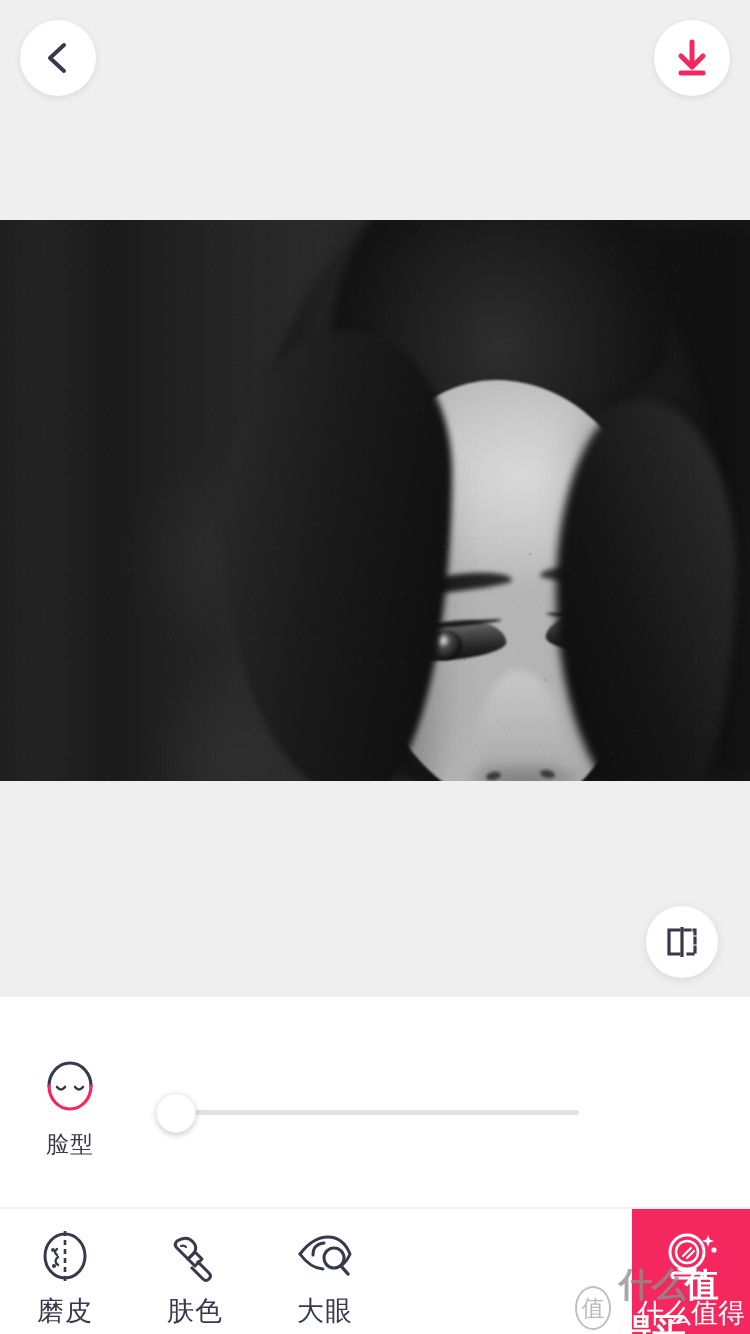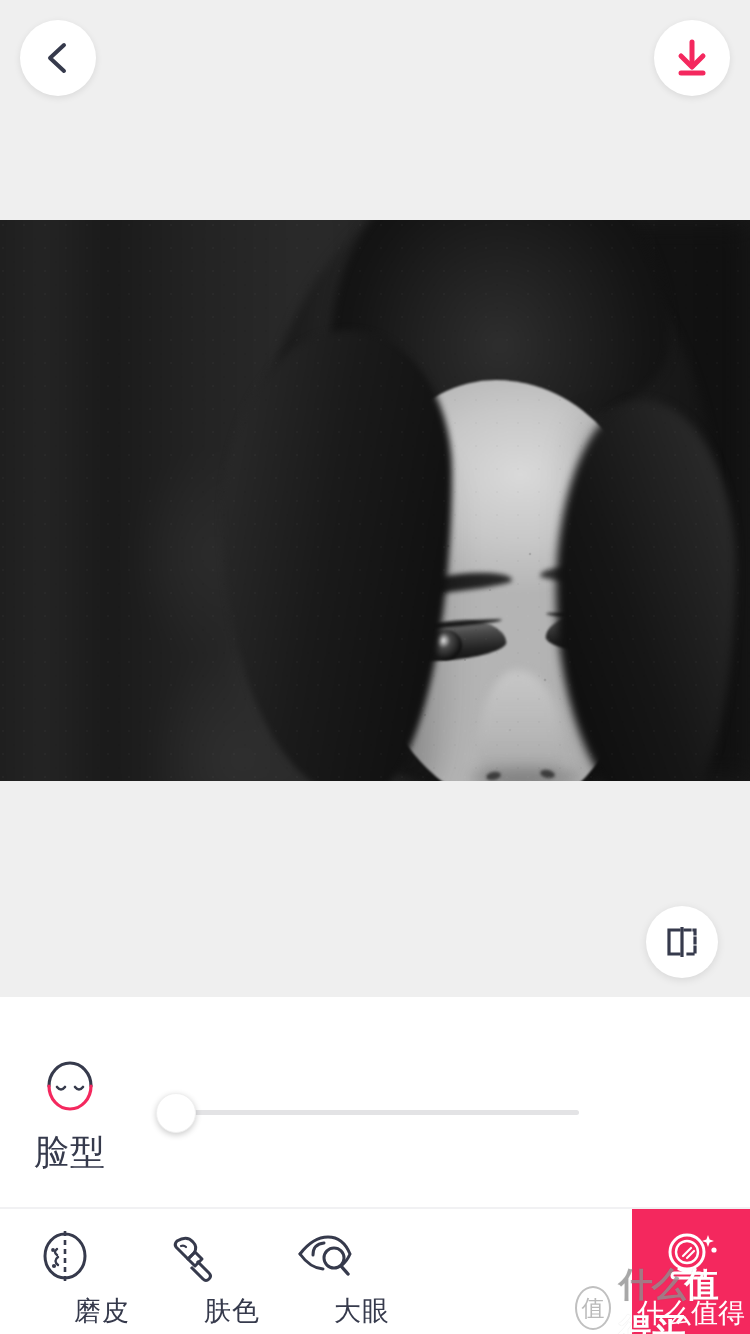--- a/index.html
+++ b/index.html
@@ -120,34 +120,34 @@
 
   
   .compare-btn{position:absolute;left:646px;top:906px;width:72px;height:72px;border-radius:50%;
     background:#fff;box-shadow:0 2px 8px rgba(0,0,0,.10);display:flex;align-items:center;justify-content:center;cursor:pointer;}
 
   
   .bottom-panel{position:absolute;left:0;top:997px;width:750px;height:337px;background:#fff;}
   .slider-row{position:absolute;left:0;top:0;width:750px;height:210px;}
   .tool-side{position:absolute;width:110px;text-align:center;cursor:pointer;}
   .tool-side .ico{height:62px;display:flex;align-items:center;justify-content:center;}
-  .tool-side .lbl{margin-top:12px;font-size:35px;color:#363a4c;letter-spacing:1px;}
+  .tool-side .lbl{margin-top:12px;font-size:23px;color:#363a4c;letter-spacing:1px;}
   .side-left{left:15px;top:58px;}
   .side-right{left:625px;top:58px;}
 
   .slider{position:absolute;left:156px;top:96px;width:423px;height:40px;cursor:pointer;}
   .track{position:absolute;left:0;top:17px;width:423px;height:5px;border-radius:3px;background:#e3e3e5;}
   .knob{position:absolute;left:0px;top:0px;width:38px;height:38px;border-radius:50%;background:#fff;
     box-shadow:0 2px 6px rgba(0,0,0,.20);border:1px solid #f0f0f0;}
 
   .divider{position:absolute;left:0;top:210px;width:750px;height:2px;background:#f1f1f3;}
 
   
   .toolbar{position:absolute;left:0;top:212px;width:750px;height:125px;background:#fff;display:flex;}
-  .tool{flex:0 0 130px;text-align:right;padding-top:18px;cursor:pointer;position:relative;}
+  .tool{flex:0 0 130px;text-align:center;padding-top:18px;cursor:pointer;position:relative;}
   .tool .ico{height:58px;display:flex;align-items:center;justify-content:center;}
   .tool .lbl{margin-top:8px;font-size:27px;color:#363a4c;letter-spacing:1px;}
   .tool.active .lbl{color:#f4285e;}
   .tool-beauty{position:absolute;left:632px;top:0;width:118px;height:125px;background:#f4285e;
     text-align:center;padding-top:20px;box-sizing:border-box;cursor:pointer;}
   .tool-beauty .lbl{margin-top:8px;font-size:27px;color:#fff;}
 
   
   .watermark{position:absolute;left:575px;top:1285px;width:175px;height:46px;
     display:flex;align-items:center;pointer-events:none;}

